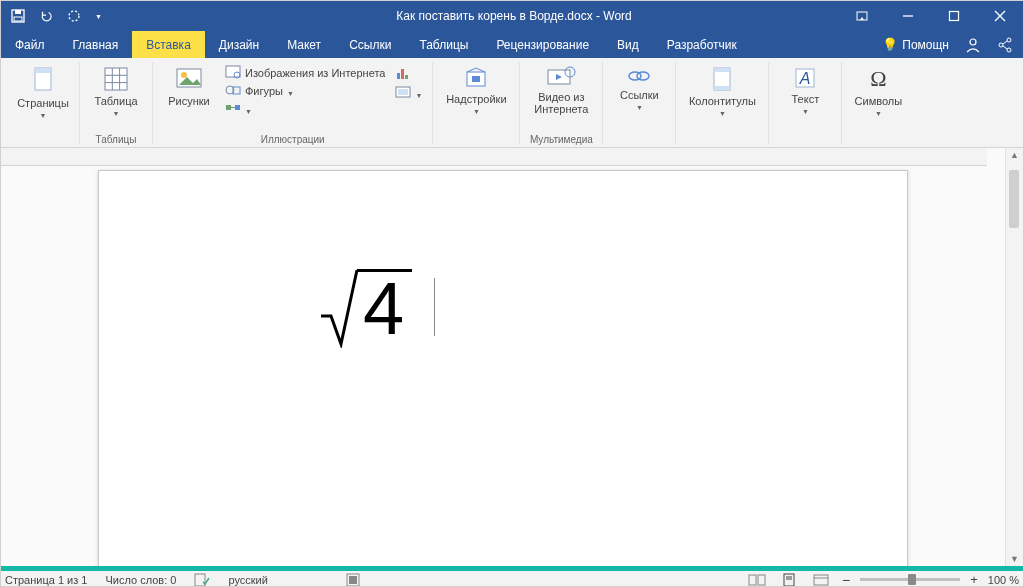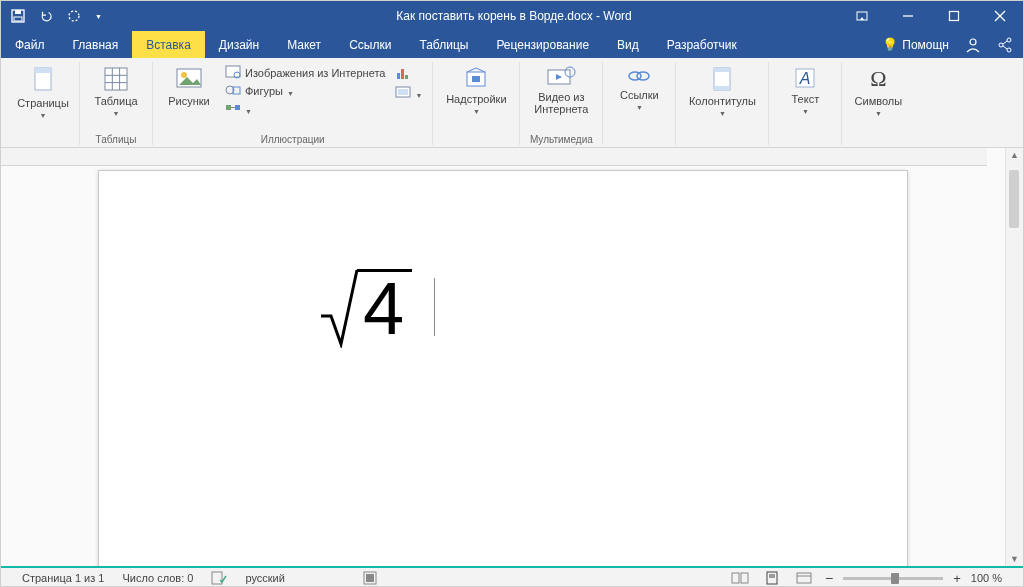--- a/index.html
+++ b/index.html
@@ -39,21 +39,21 @@
   .eq-radical { display: inline-flex; align-items: flex-start; }
   .eq-radical svg { height: 82px; }
   .eq .radicand { margin-left: -2px; border-top: 3px solid #000; padding: 0 8px 0 6px; line-height: 1; }
   .cursor-line { width: 1px; height: 58px; background: #888; margin-left: 22px; }
   .vscroll { width: 18px; background: #f3f3f3; border-left: 1px solid #e1e1e1; position: relative; }
   .vscroll .thumb { position: absolute; top: 22px; left: 3px; width: 10px; height: 58px; background: #cfcfcf; border-radius: 2px; }
   .vscroll .arrow { position: absolute; left: 0; right: 0; text-align: center; font-size: 9px; color: #777; }
   .vscroll .arrow.up { top: 2px; }
   .vscroll .arrow.down { bottom: 2px; }
   
-  .statusbar { height: 22px; background: #f3f3f3; border-top: 2px solid #14b8a6; display: flex; align-items: center; font-size: 11px; color: #444; padding: 0 21px; }
+  .statusbar { height: 22px; background: #f3f3f3; border-top: 5px solid #14b8a6; display: flex; align-items: center; font-size: 11px; color: #444; padding: 0 4px; }
   .status-left { display: flex; gap: 18px; align-items: center; }
   .status-right { margin-left: auto; display: flex; align-items: center; gap: 10px; }
   .view-btn { width: 22px; height: 16px; display: inline-flex; align-items: center; justify-content: center; color: #666; }
   .zoom-slider { width: 100px; height: 3px; background: #c0c0c0; position: relative; }
   .zoom-slider .knob { position: absolute; left: 48px; top: -4px; width: 8px; height: 11px; background: #8a8a8a; border-radius: 1px; }
   svg { display: block; }
 </style>
 </head>
 <body>
 

